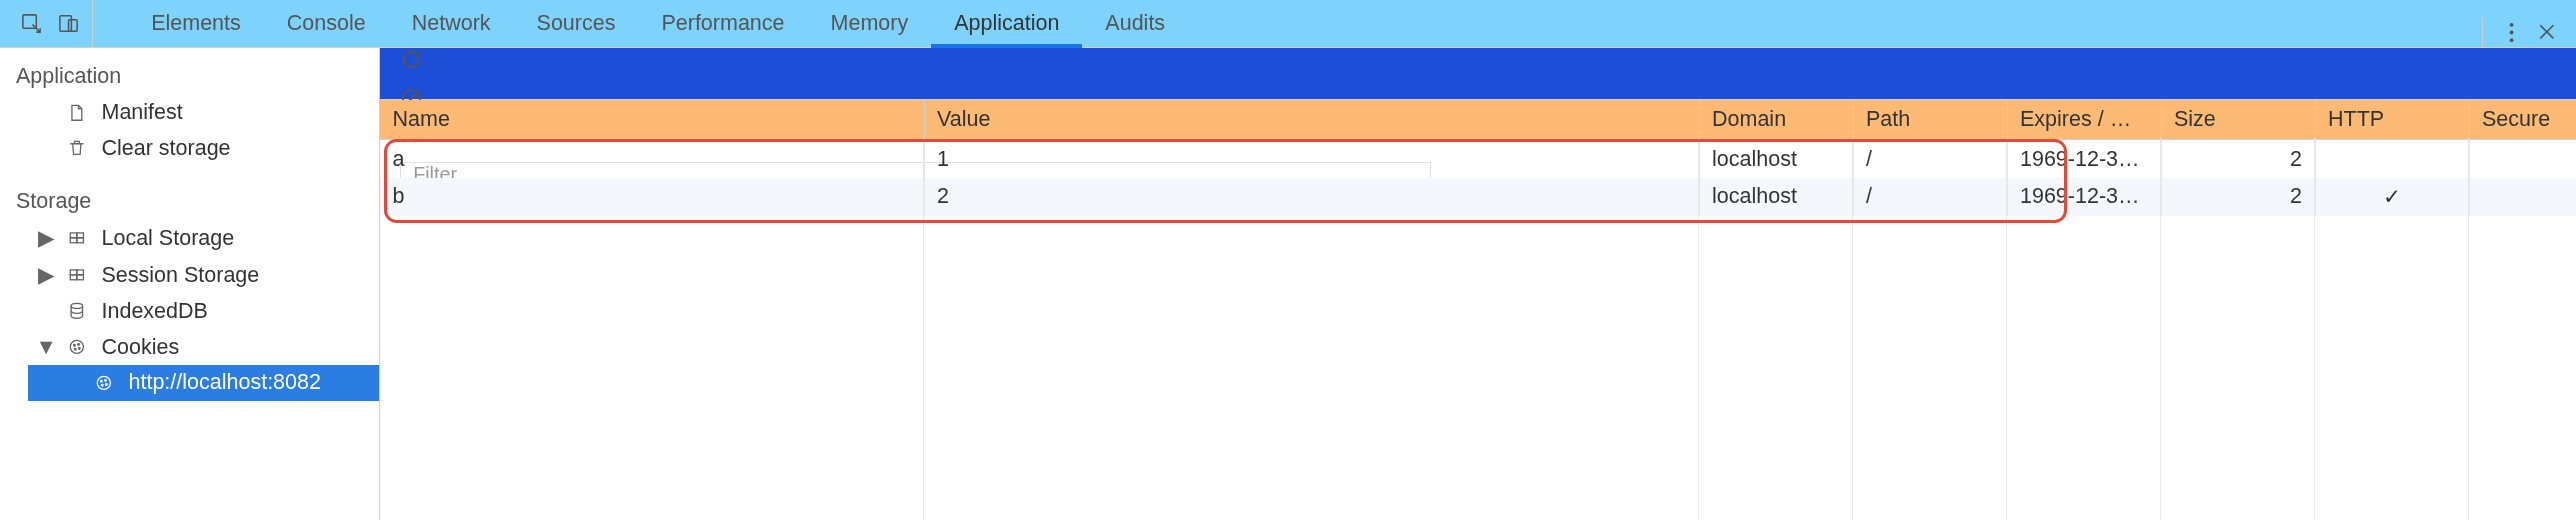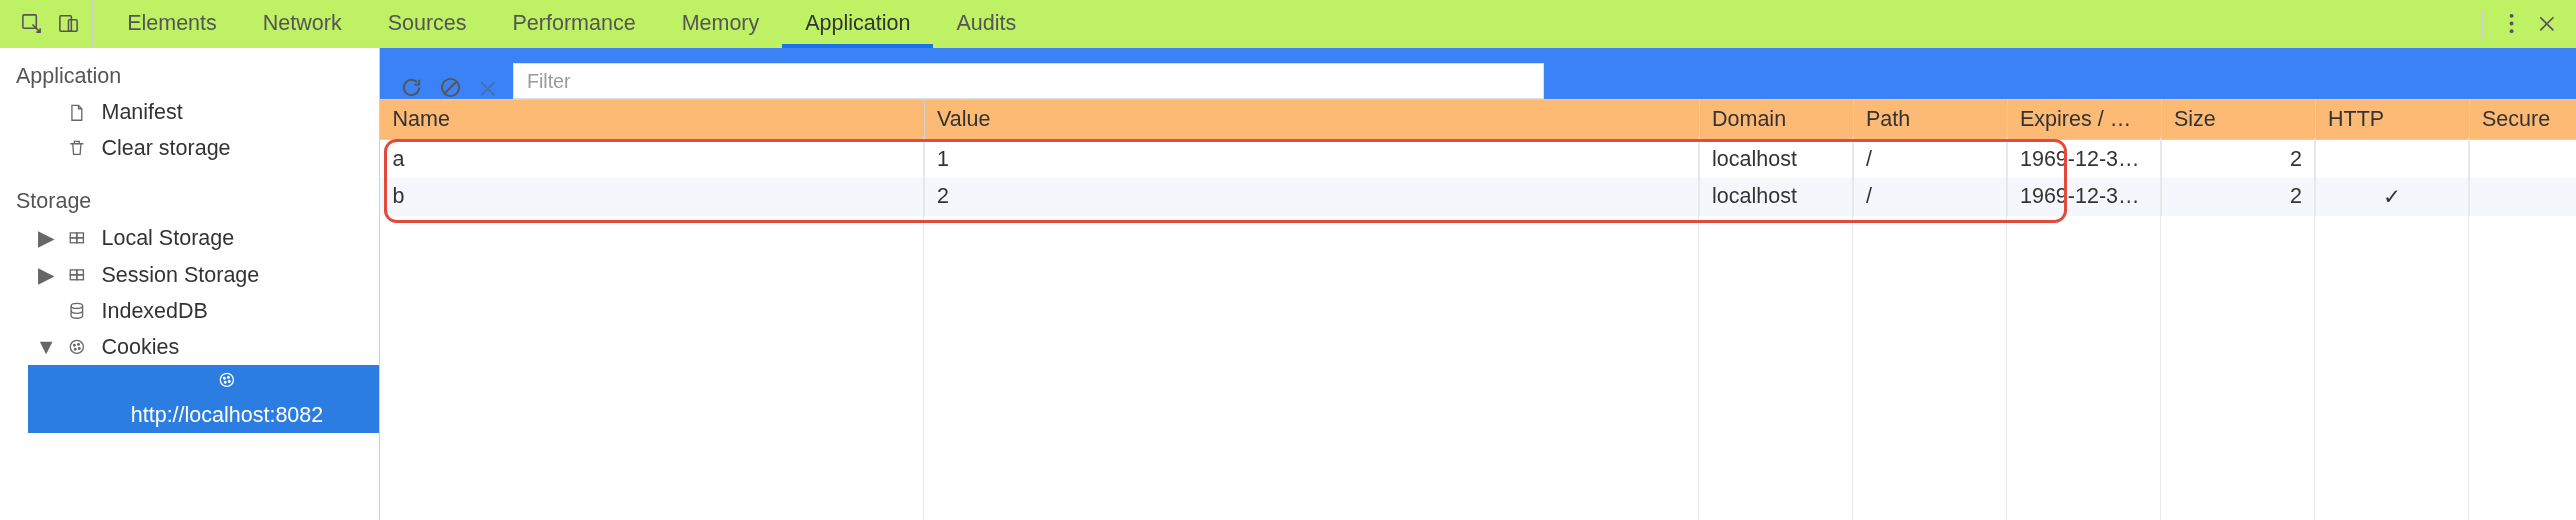--- a/index.html
+++ b/index.html
@@ -1,23 +1,24 @@
 <!DOCTYPE html>
 <html><head>
 <meta charset="utf-8">
 <style>
   * { box-sizing: border-box; margin: 0; padding: 0; }
   html, body { width: 2576px; height: 521px; font-family: "Helvetica Neue", Arial, sans-serif; font-size: 21.5px; color: #333; background: #fff; }
   body { display: flex; flex-direction: column; }
 
   
   .tabbar {
-    display: flex; align-items: center; height: 48px;
-    border-bottom: 0.9px solid #d0d0d0; background: #bef264;
+    display: flex; align-items: flex-end; height: 48px;
+    border-bottom: 0.9px solid #d0d0d0; background: #7dd3fc;
     padding: 0 7.2px;
+    gap: 24px;
   }
   .tabbar .tool-icons { display: flex; align-items: center; gap: 14.3px; padding: 0 12.5px; border-right: 0.9px solid #d0d0d0; height: 100%; }
   .tabbar .tabs { display: flex; align-items: stretch; height: 100%; margin-left: 10.7px; }
   .tab { display: flex; align-items: center; padding: 0 23px; color: #555; cursor: pointer; position: relative; }
   .tab.active { color: #333; }
   .tab.active::after {
     content: ""; position: absolute; left: 0; right: 0; bottom: -0.9px;
     height: 3.6px; background: #1a73e8;
   }
   .tabbar .right-icons { margin-left: auto; display: flex; align-items: center; gap: 21.5px; padding-right: 12.5px; color: #555; }
@@ -32,30 +33,30 @@
     overflow: auto; padding-top: 7.2px;
   }
   .sb-section-title { color: #555; padding: 9px 16px 5.4px; font-size: 21.5px; }
   .sb-item {
     display: flex; align-items: center; gap: 12.5px;
     padding: 5.4px 16px 5.4px 36px; color: #333; cursor: pointer; margin-left: 28px;
   }
   .sb-item .twisty { width: 14.3px; display: inline-flex; justify-content: center; color: #666; margin-left: -25px; margin-right: -1.8px; }
   .sb-item .icon { width: 25px; display: inline-flex; justify-content: center; color: #666; }
   .sb-item.nested { padding-left: 63px; }
-  .sb-item.selected { background: #2b7de1; color: #fff; flex-direction: column; }
+  .sb-item.selected { background: #2b7de1; color: #fff; }
   .sb-item.selected .icon, .sb-item.selected .twisty { color: #fff; }
 
   
   .panel { flex: 1; display: flex; flex-direction: column; min-width: 0; }
 
   
   .toolbar {
-    display: flex; align-items: flex-end; gap: 16px; height: 52px;
-    border-bottom: 0.9px solid #d0d0d0; background: #3b82f6; padding: 0 19.7px;
+    display: flex; align-items: flex-start; gap: 16px; height: 52px;
+    border-bottom: 0.9px solid #d0d0d0; background: #1d4ed8; padding: 0 19.7px; flex-direction: column;
   }
   .toolbar .icon { color: #555; display: inline-flex; }
   .toolbar .filter {
     background: #fff; border: 0.9px solid #e0e0e0; height: 36px; width: 1031px;
     padding: 0 12.5px; font-size: 19.7px; color: #999;
     display: flex; align-items: center;
   }
   .toolbar input.filter-input {
     border: none; outline: none; width: 100%; font-size: 19.7px; color: #333;
     background: transparent;
@@ -117,20 +118,23 @@
     <span>
       <svg width="23" height="23" viewBox="0 0 24 24" fill="none" stroke="#555" stroke-width="1.6">
         <rect x="3" y="4" width="12" height="16" rx="1"></rect>
           <rect x="12" y="8" width="9" height="12" rx="1"></rect>
       </svg>
     </span>
   </div>
   <div class="tabs">
     <div class="tab">
         <span>Elements</span>
+      </div>
+    <div class="tab">
+        <span>Console</span>
       </div>
     <div class="tab">
         <span>Network</span>
       </div>
     <div class="tab">
         <span>Sources</span>
       </div>
     <div class="tab">
         <span>Performance</span>
       </div>

